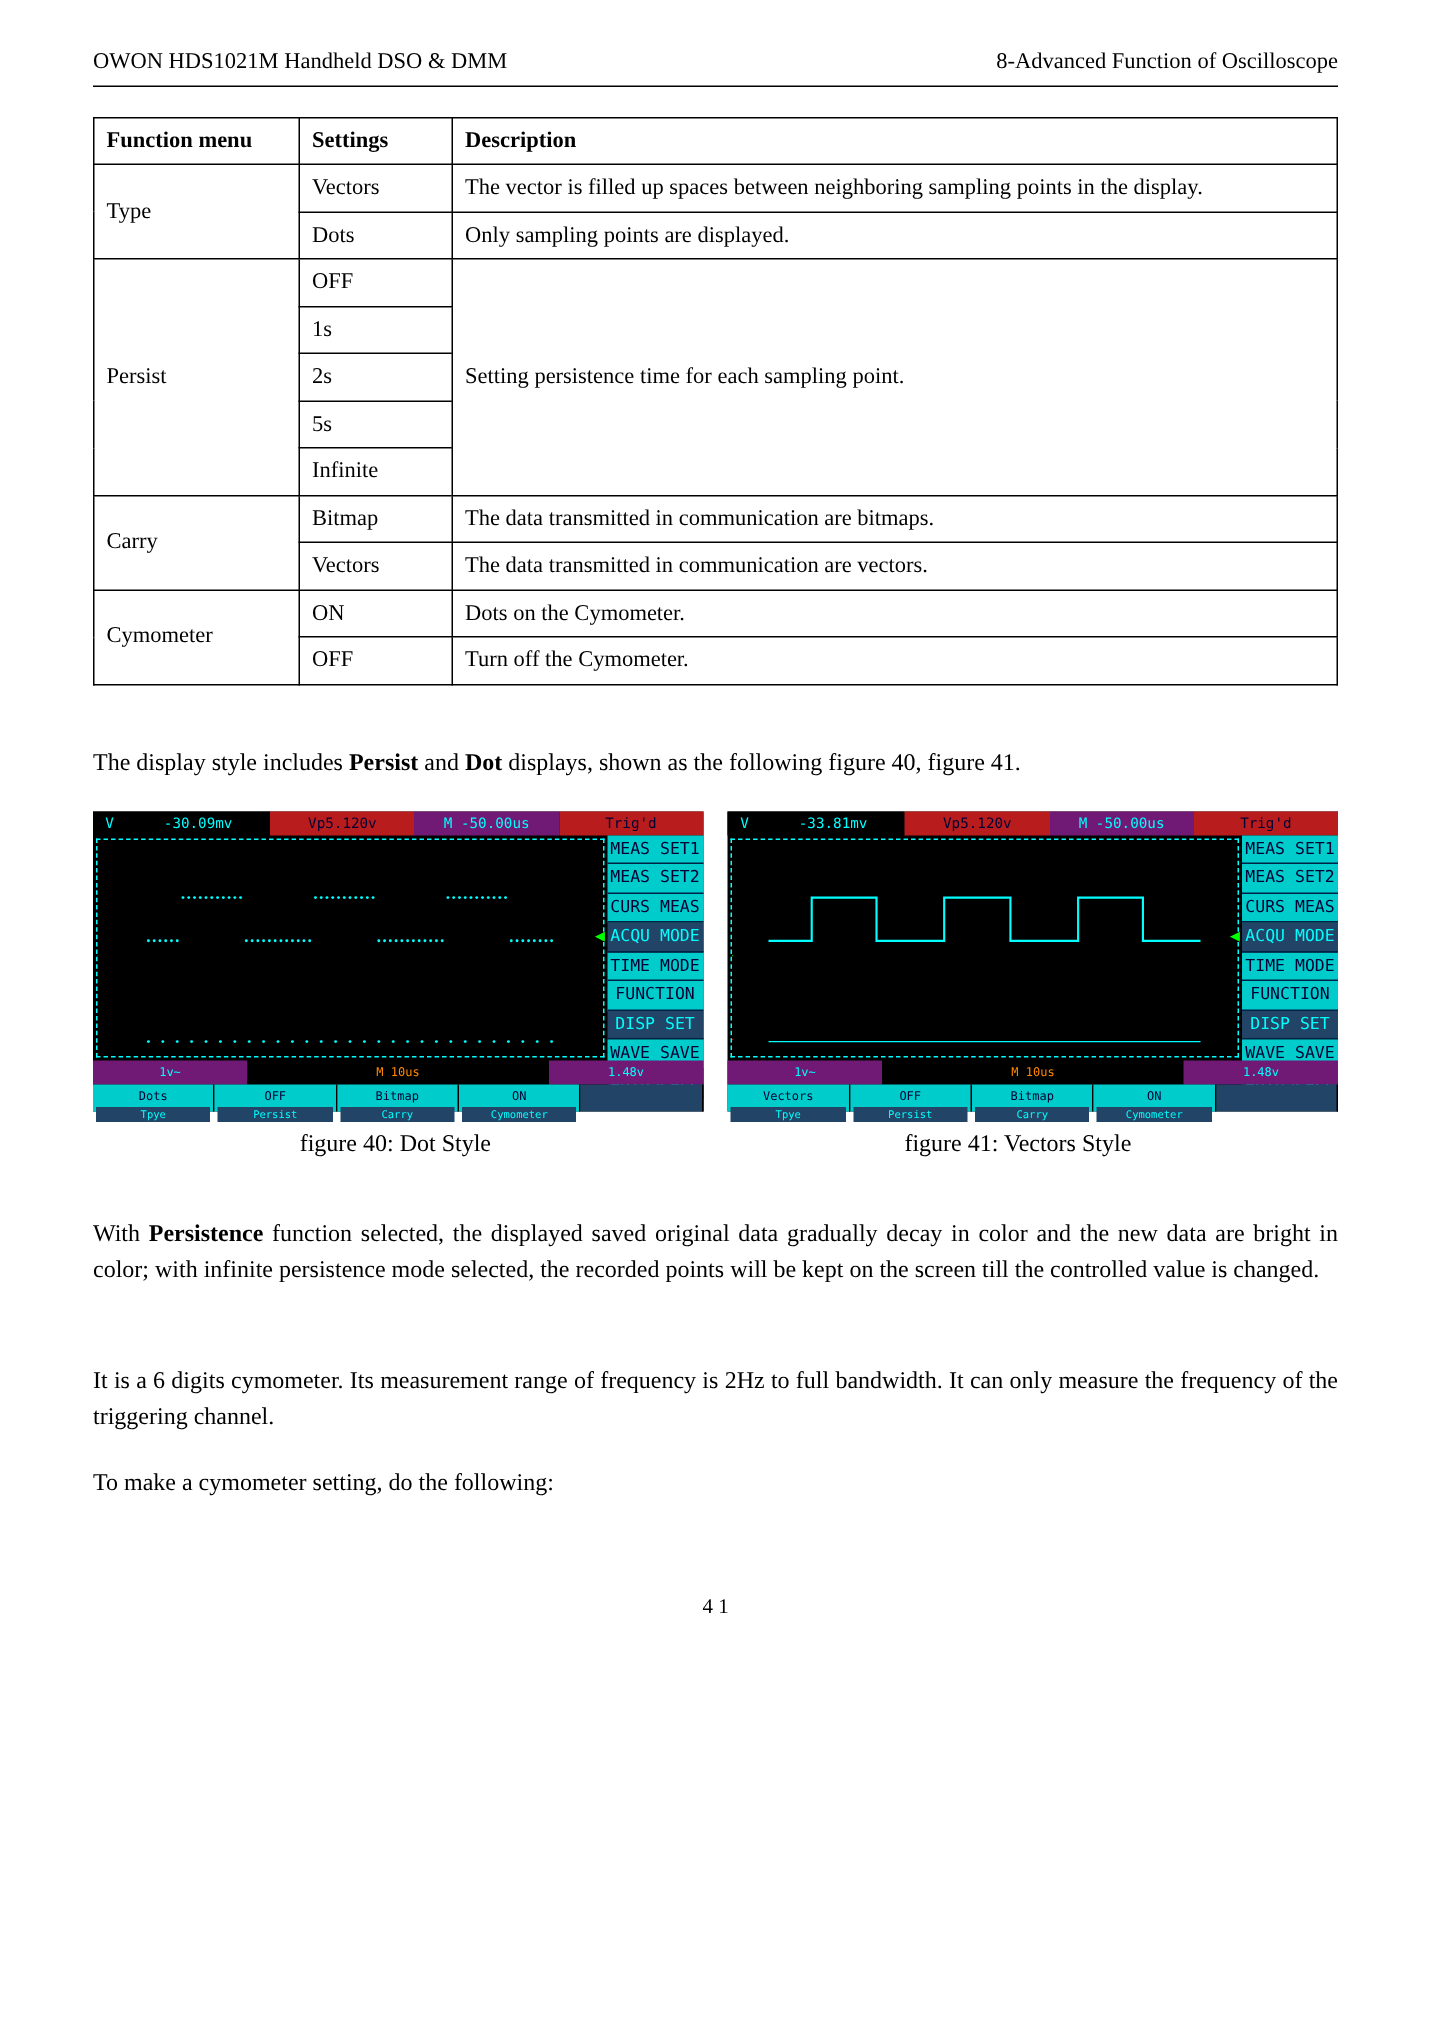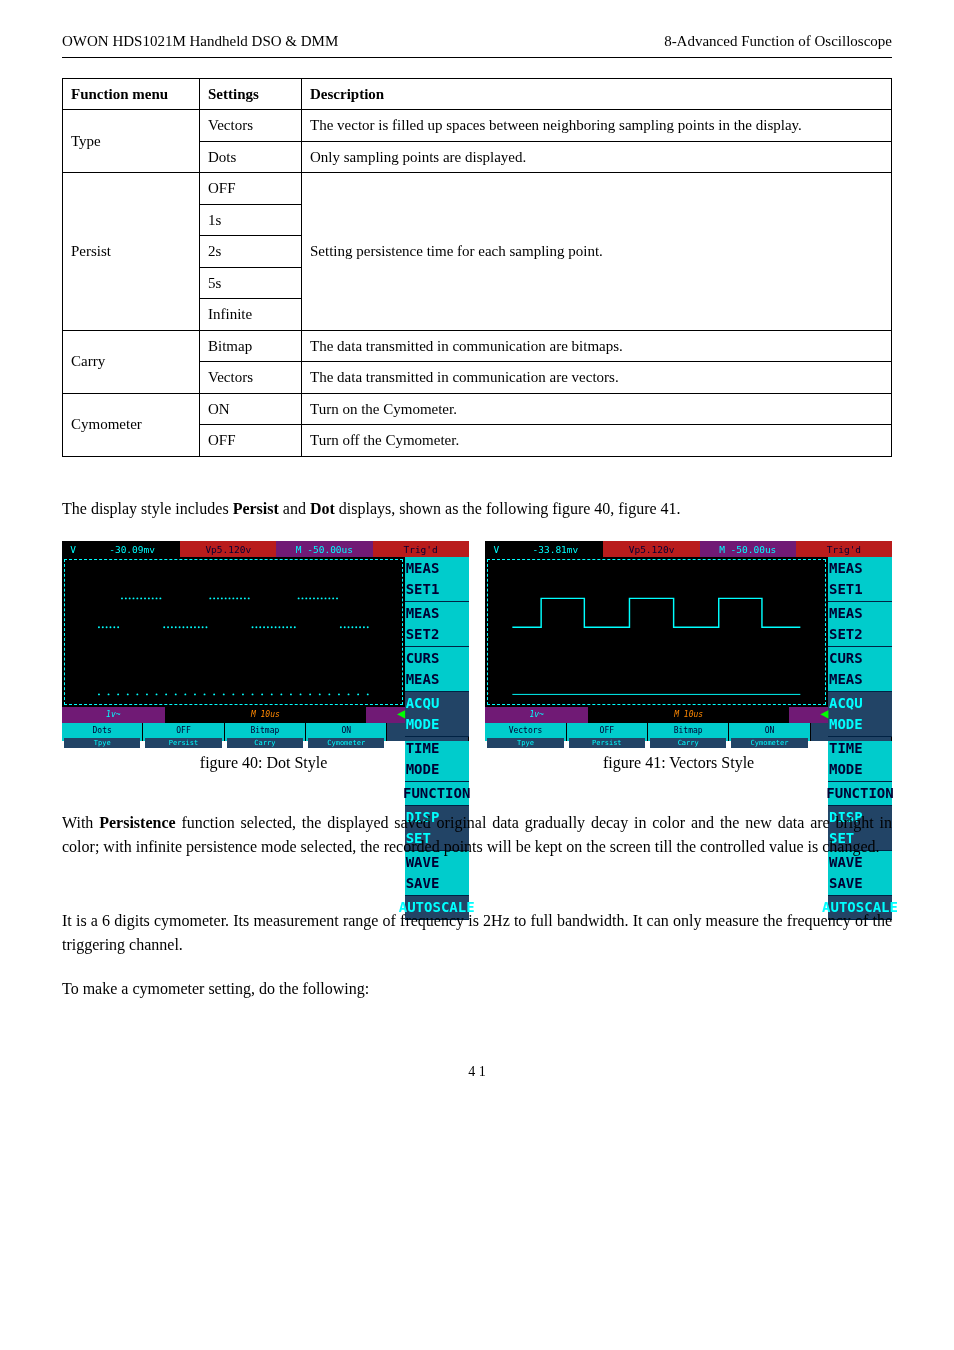--- a/index.html
+++ b/index.html
@@ -80,37 +80,35 @@
   .side-menu{
     width:64px;
     display:flex;
     flex-direction:column;
   }
   .side-menu div{
     flex:1;
     display:flex;
     align-items:center;
     justify-content:center;
-    font-size:14px;
+    font-size:11px;
     border-bottom:1px solid #024;
     padding:1px;
-    font-weight:bold;
   }
   .m-cyan{background:#0cc;color:#003;}
   .m-blue{background:#246;color:#0ff;}
   .bot-row{
     display:flex;
     height:16px;
   }
   .bot-row .b{
     flex:1;
     text-align:center;
     padding:2px;
     font-size:8px;
-    font-style:italic;
   }
   .bot-row2{
     display:flex;
     height:18px;
   }
   .bot-row2 .b{
     flex:1;
     text-align:center;
     padding:2px;
     font-size:8px;
@@ -185,21 +183,21 @@
     <td>The data transmitted in communication are bitmaps.</td>
   </tr>
   <tr>
     <td class="col2">Vectors</td>
     <td>The data transmitted in communication are vectors.</td>
   </tr>
 
   <tr>
     <td rowspan="2" class="col1">Cymometer</td>
     <td class="col2">ON</td>
-    <td>Turn on the Cymometer.</td>
+    <td>Dots on the Cymometer.</td>
   </tr>
   <tr>
     <td class="col2">OFF</td>
     <td>Turn off the Cymometer.</td>
   </tr>
 </tbody>
   </table>
 
 <p class="para">
   The display style includes <b>Persist</b> and <b>Dot</b> displays, shown as the following figure 40, figure 41.

